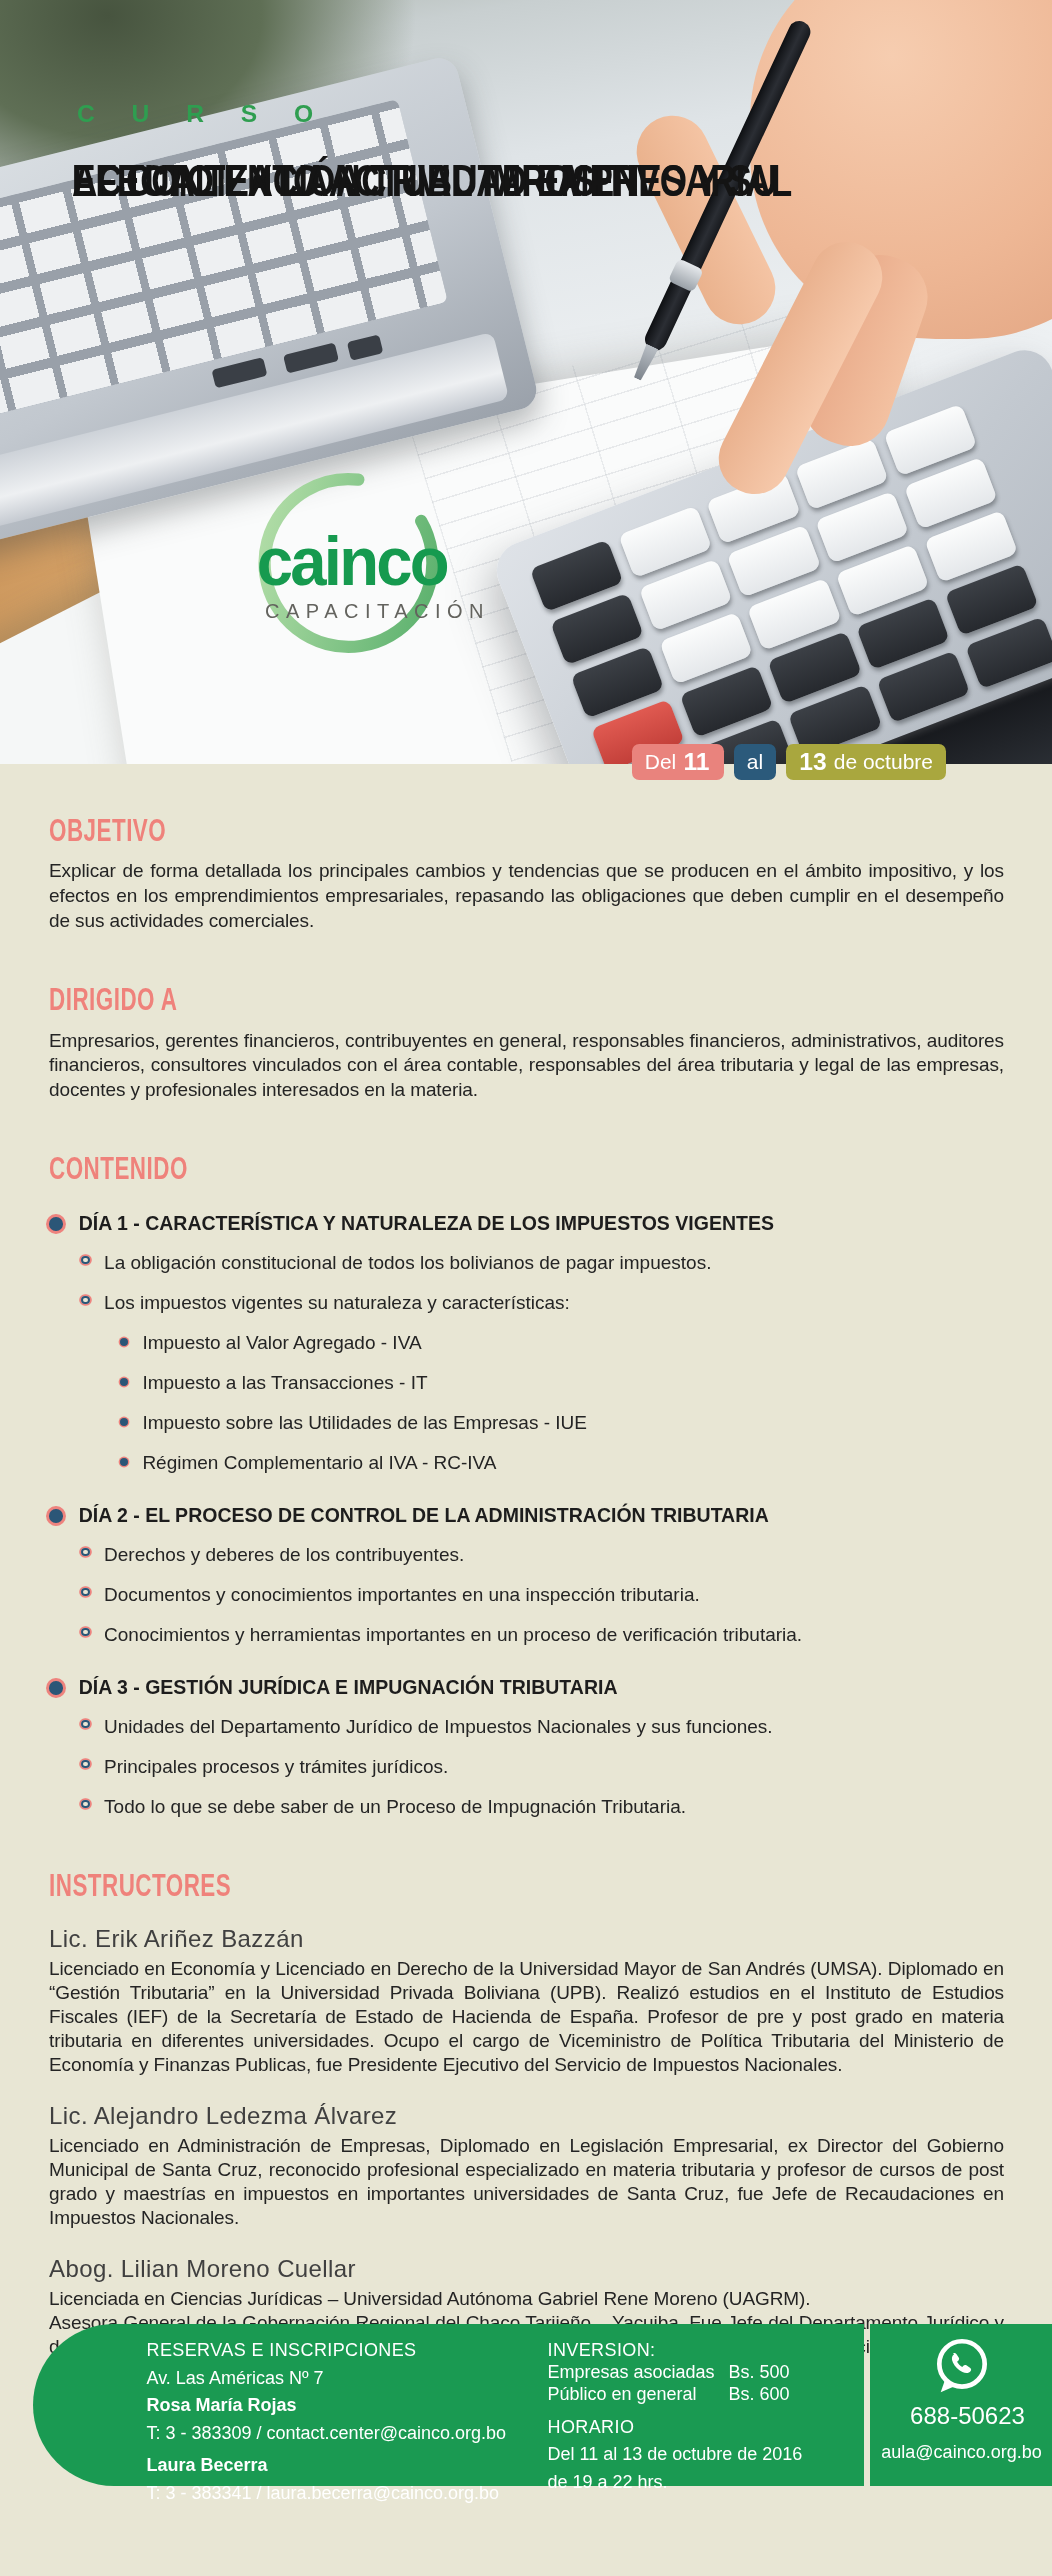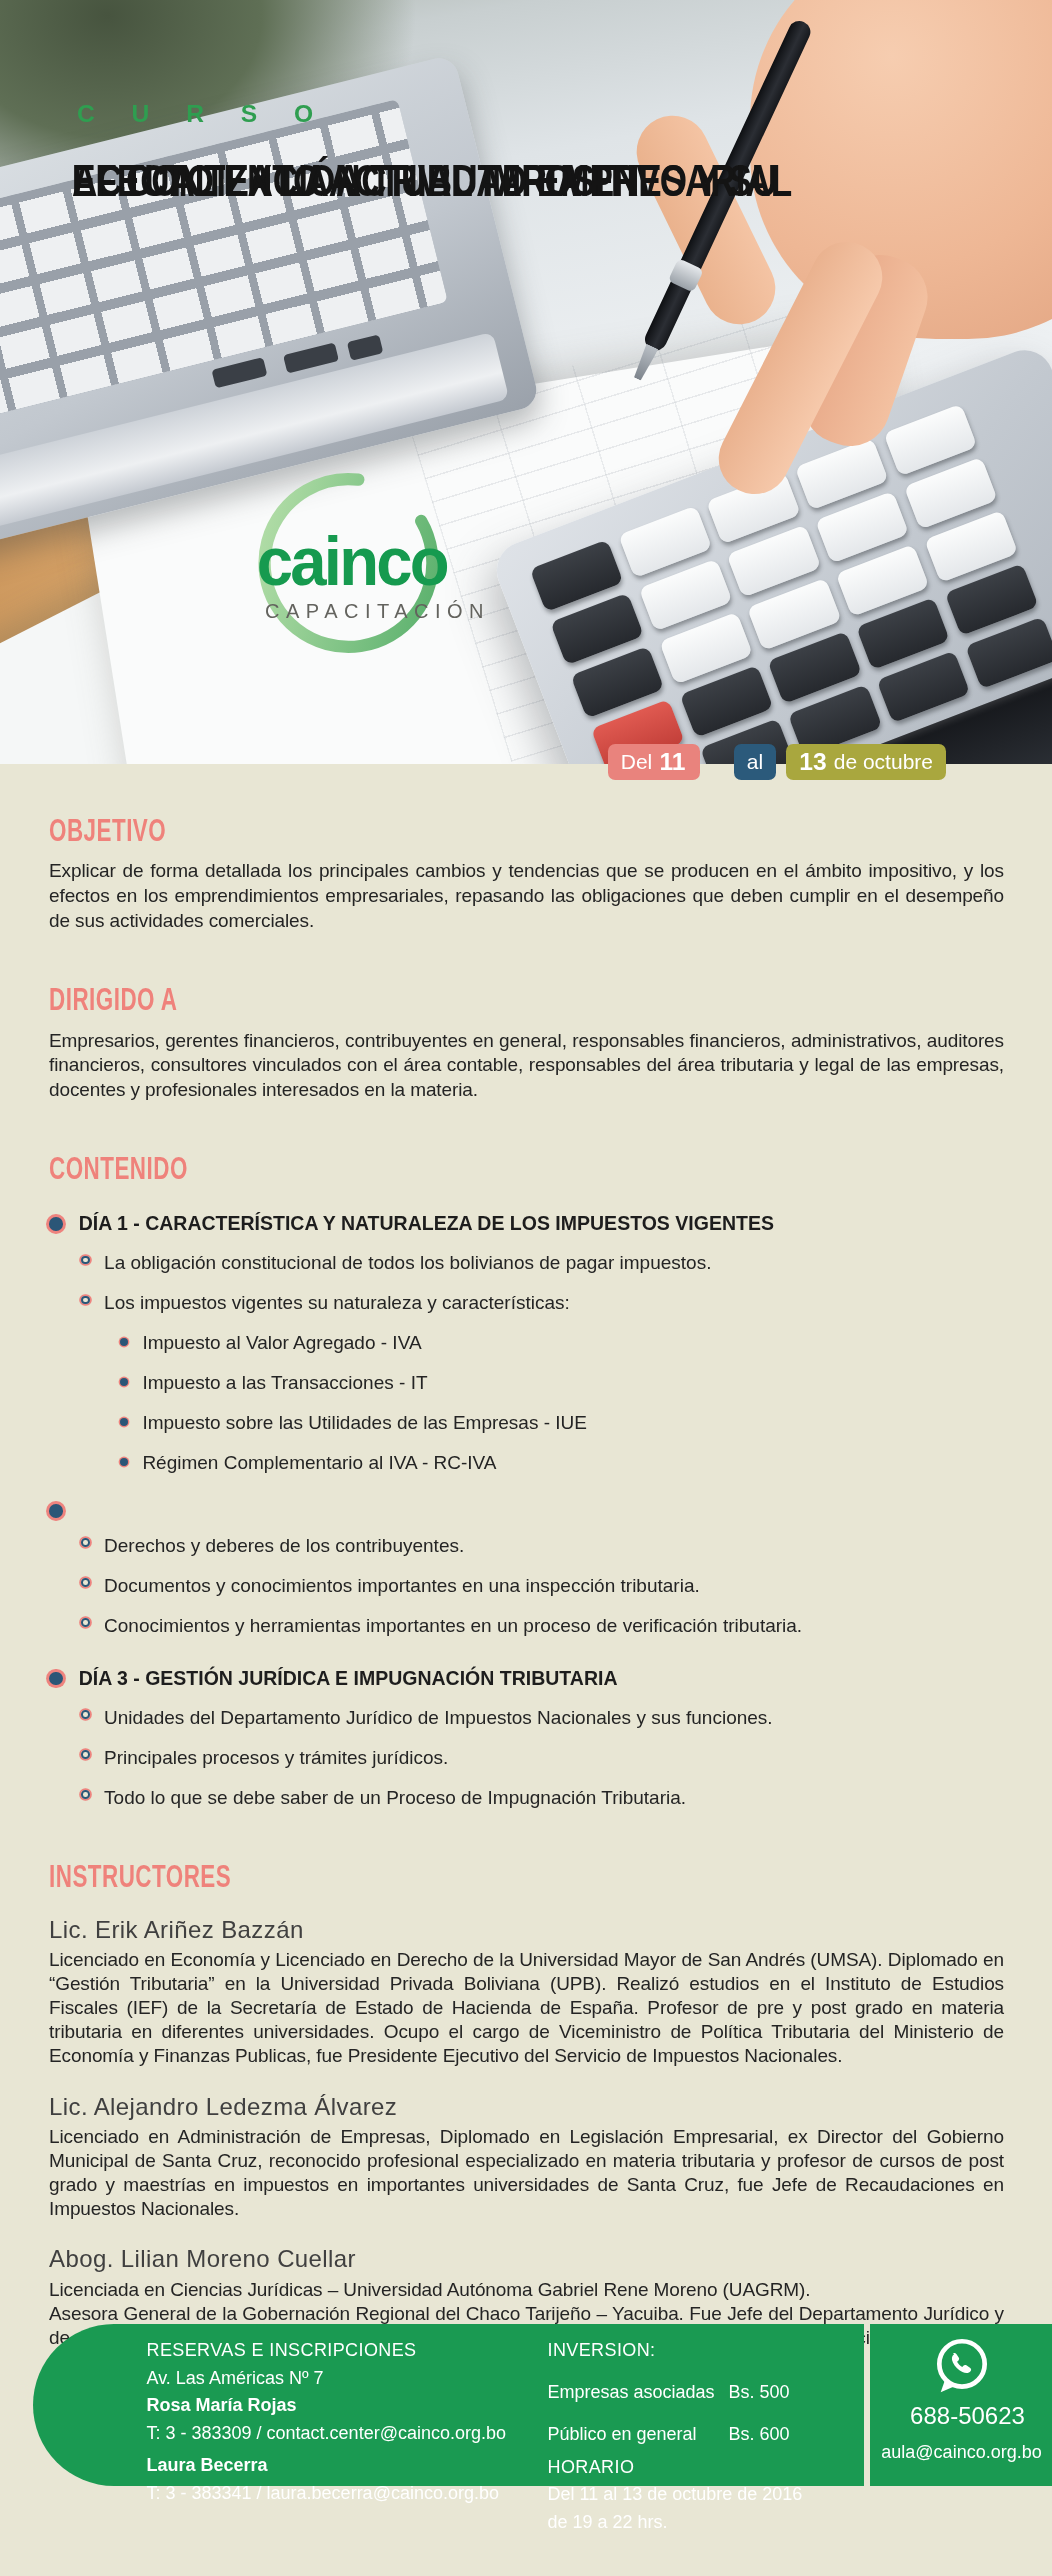--- a/index.html
+++ b/index.html
@@ -88,21 +88,21 @@
     color:#169a4f; letter-spacing:-2.9px; transform:scaleX(.96); }
   .logo-sub { left:12px; top:134px; width:191px; text-align:center; font-size:20px; color:#63635e; letter-spacing:6.5px; }
 
   
   .banner { position:absolute; top:744px; right:107px; display:flex; gap:10px; }
   .dbox { height:36px; border-radius:7.2px; color:#fff; display:flex; align-items:center;
     padding:0 13px; font-size:21px; white-space:nowrap; }
   .dbox .big { font-weight:bold; font-size:24.6px; margin:0 1.4px 0 7.2px; }
   .dbox .big.first { margin-left:0; margin-right:7.2px; }
   .dbox.pink { background:#e9837d; }
-  .dbox.navy { background:#2b5a7b;margin-left:24px; }
+  .dbox.navy { background:#2b5a7b; }
   .dbox.olive { background:#a9a73e; }
 
   
   .content { position:absolute; left:49px; top:764px; width:955px; }
   .sec-h { margin-top:48px; height:33px; }
   .sec-h > span { display:inline-block; color:#ef827b; font-size:32px; font-weight:800;
     transform:scaleX(.70); transform-origin:left center; letter-spacing:0.7px; white-space:nowrap; }
   .para { margin-top:14.4px; font-size:19px; line-height:24.6px; text-align:justify; letter-spacing:-0.1px; color:#242424; }
 
   .day { margin-top:29px; }
@@ -123,21 +123,21 @@
 
   
   .footer-left { position:absolute; left:32.5px; top:2324px; width:831px; height:162px;
     background:#1a9a52; border-radius:81px 0 0 81px; color:#fff; }
   .f-contact { position:absolute; left:114px; top:16px; }
   .f-h { font-size:18px; letter-spacing:0.4px; }
   .f-line { font-size:18px; margin-top:6.5px; }
   .f-name { font-size:18px; font-weight:bold; margin-top:6.5px; }
   .f-gap { margin-top:11.6px; }
   .f-inv { position:absolute; left:515px; top:16px; }
-  .f-row { font-size:18px; margin-top:21px; display:flex; }
+  .f-row { font-size:18px; margin-top:1px; display:flex; }
   .f-row .lbl { width:181px; }
   .footer-right { position:absolute; left:870px; top:2324px; width:183px; height:162px;
     background:#1a9a52; color:#fff; text-align:center; }
   .wa-icon { margin-top:8.7px; }
   .wa-number { font-size:24px; margin-top:1.4px;padding-left:12px; }
   .wa-email { font-size:18px; margin-top:11.6px; }
 </style>
 </head>
 <body>
 
@@ -280,20 +280,21 @@
     </div>
     <div class="item sub">
       <span class="b3"></span>
       <span>Régimen Complementario al IVA - RC-IVA</span>
     </div>
   </div>
 
   <div class="day">
     <div class="day-h">
       <span class="b1"></span>
+      <span>DÍA 2 - EL PROCESO DE CONTROL DE LA ADMINISTRACIÓN TRIBUTARIA</span>
     </div>
     <div class="item">
       <span class="b2"></span>
       <span>Derechos y deberes de los contribuyentes.</span>
     </div>
     <div class="item">
       <span class="b2"></span>
       <span>Documentos y conocimientos importantes en una inspección tributaria.</span>
     </div>
     <div class="item">

